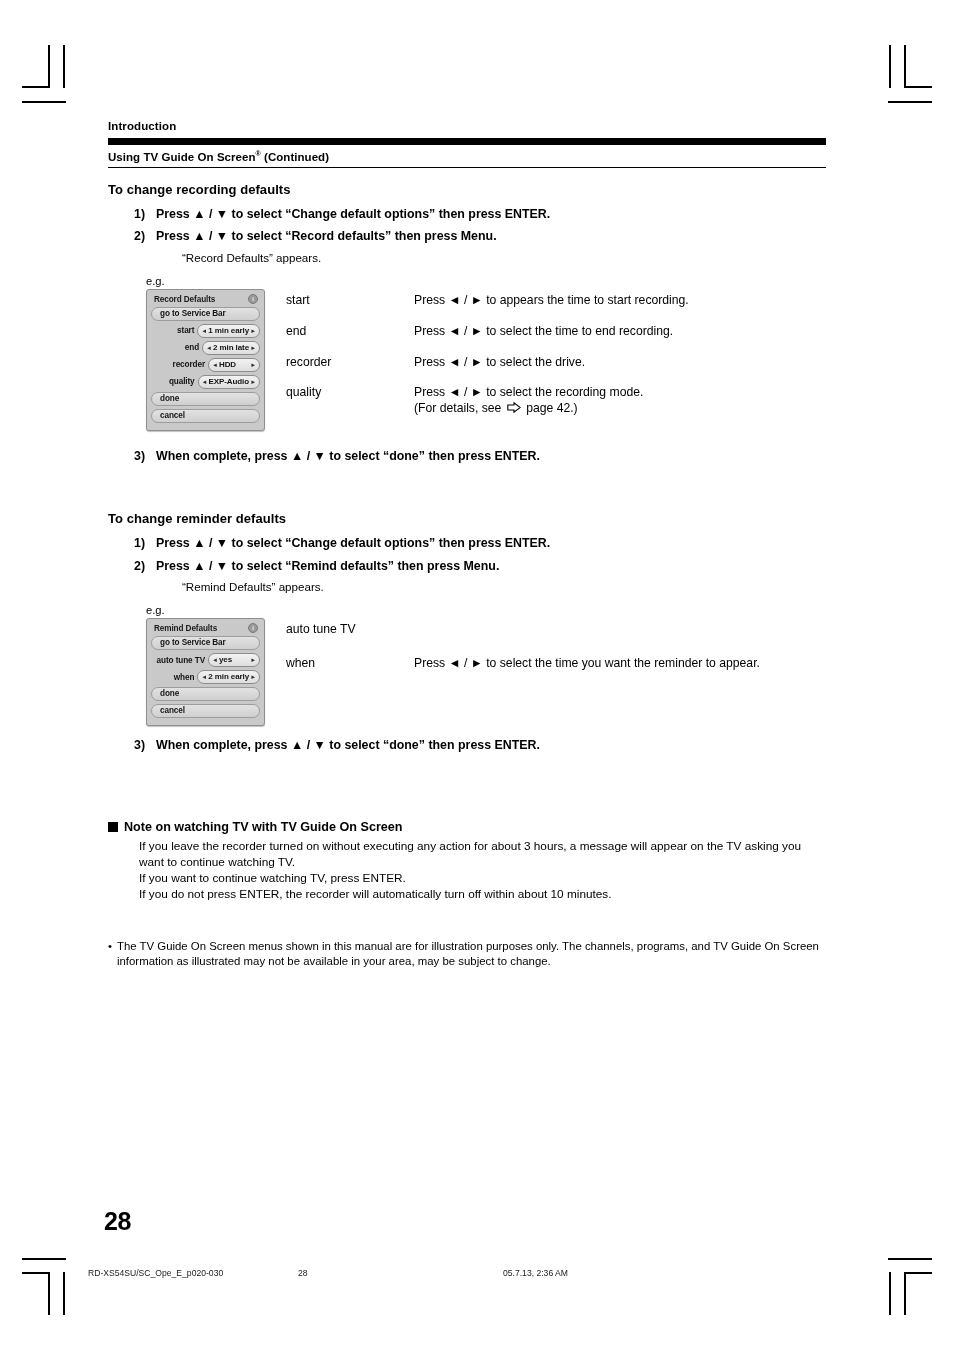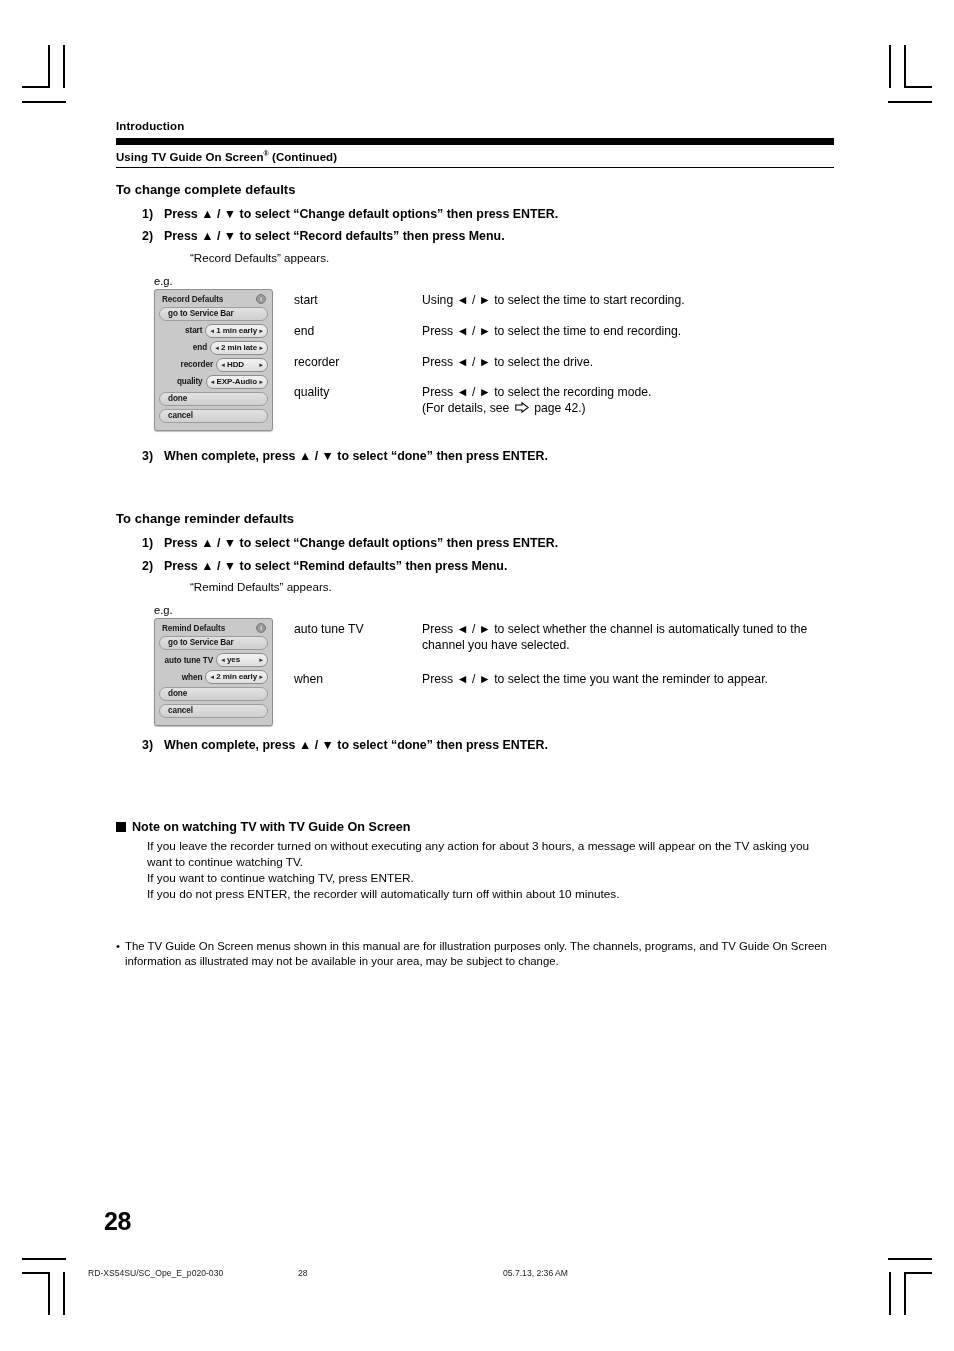--- a/index.html
+++ b/index.html
@@ -15,21 +15,21 @@
     color: #000000;
     overflow: hidden;
   }
 
   
   .crop { position: absolute; background: #000; }
 
   
   .page {
     position: absolute;
-    left: 116px;
+    left: 108px;
     top: 120px;
     width: 718px;
   }
 
   .chapter-title {
     font-size: 11.5px;
     font-weight: bold;
     letter-spacing: 0.1px;
     margin: 0 0 6px 0;
   }
@@ -287,21 +287,21 @@
 <div class="crop" style="left:888px; top:1258px; width:44px; height:2px;"></div>
 <div class="crop" style="left:904px; top:1272px; width:28px; height:2px;"></div>
 
 <div class="page">
 
   <div class="chapter-title">Introduction</div>
   <div class="rule-thick"></div>
   <div class="section-title"><span>Using TV Guide On Screen</span><sup>®</sup><span> (Continued)</span></div>
   <div class="rule-thin"></div>
 
-  <h2 class="subhead">To change complete defaults</h2>
+  <h2 class="subhead">To change recording defaults</h2>
 
   <div class="steps">
     <div class="step">
       <span class="num">1)</span>
       <span class="txt">Press ▲ / ▼ to select “Change default options” then press ENTER.</span>
     </div>
     <div class="step">
       <span class="num">2)</span>
       <span class="txt">Press ▲ / ▼ to select “Record defaults” then press Menu.</span>
     </div>
@@ -355,21 +355,21 @@
         </span>
       </div>
 
       <div class="osd-btn">done</div>
       <div class="osd-btn" style="margin-bottom:0;">cancel</div>
     </div>
 
     <div class="desc">
       <div class="desc-row">
         <span class="desc-term">start</span>
-        <span class="desc-def">Using ◄ / ► to select the time to start recording.</span>
+        <span class="desc-def">Press ◄ / ► to appears the time to start recording.</span>
       </div>
       <div class="desc-row">
         <span class="desc-term">end</span>
         <span class="desc-def">Press ◄ / ► to select the time to end recording.</span>
       </div>
       <div class="desc-row">
         <span class="desc-term">recorder</span>
         <span class="desc-def">Press ◄ / ► to select the drive.</span>
       </div>
       <div class="desc-row tall">
@@ -434,21 +434,20 @@
         </span>
       </div>
 
       <div class="osd-btn">done</div>
       <div class="osd-btn" style="margin-bottom:0;">cancel</div>
     </div>
 
     <div class="desc">
       <div class="desc-row" style="margin-bottom:18px;">
         <span class="desc-term">auto tune TV</span>
-        <span class="desc-def">Press ◄ / ► to select whether the channel is automatically tuned to the channel you have selected.</span>
       </div>
       <div class="desc-row">
         <span class="desc-term">when</span>
         <span class="desc-def">Press ◄ / ► to select the time you want the reminder to appear.</span>
       </div>
     </div>
   </div>
 
   <div class="steps" style="margin-top:12px;">
     <div class="step">

